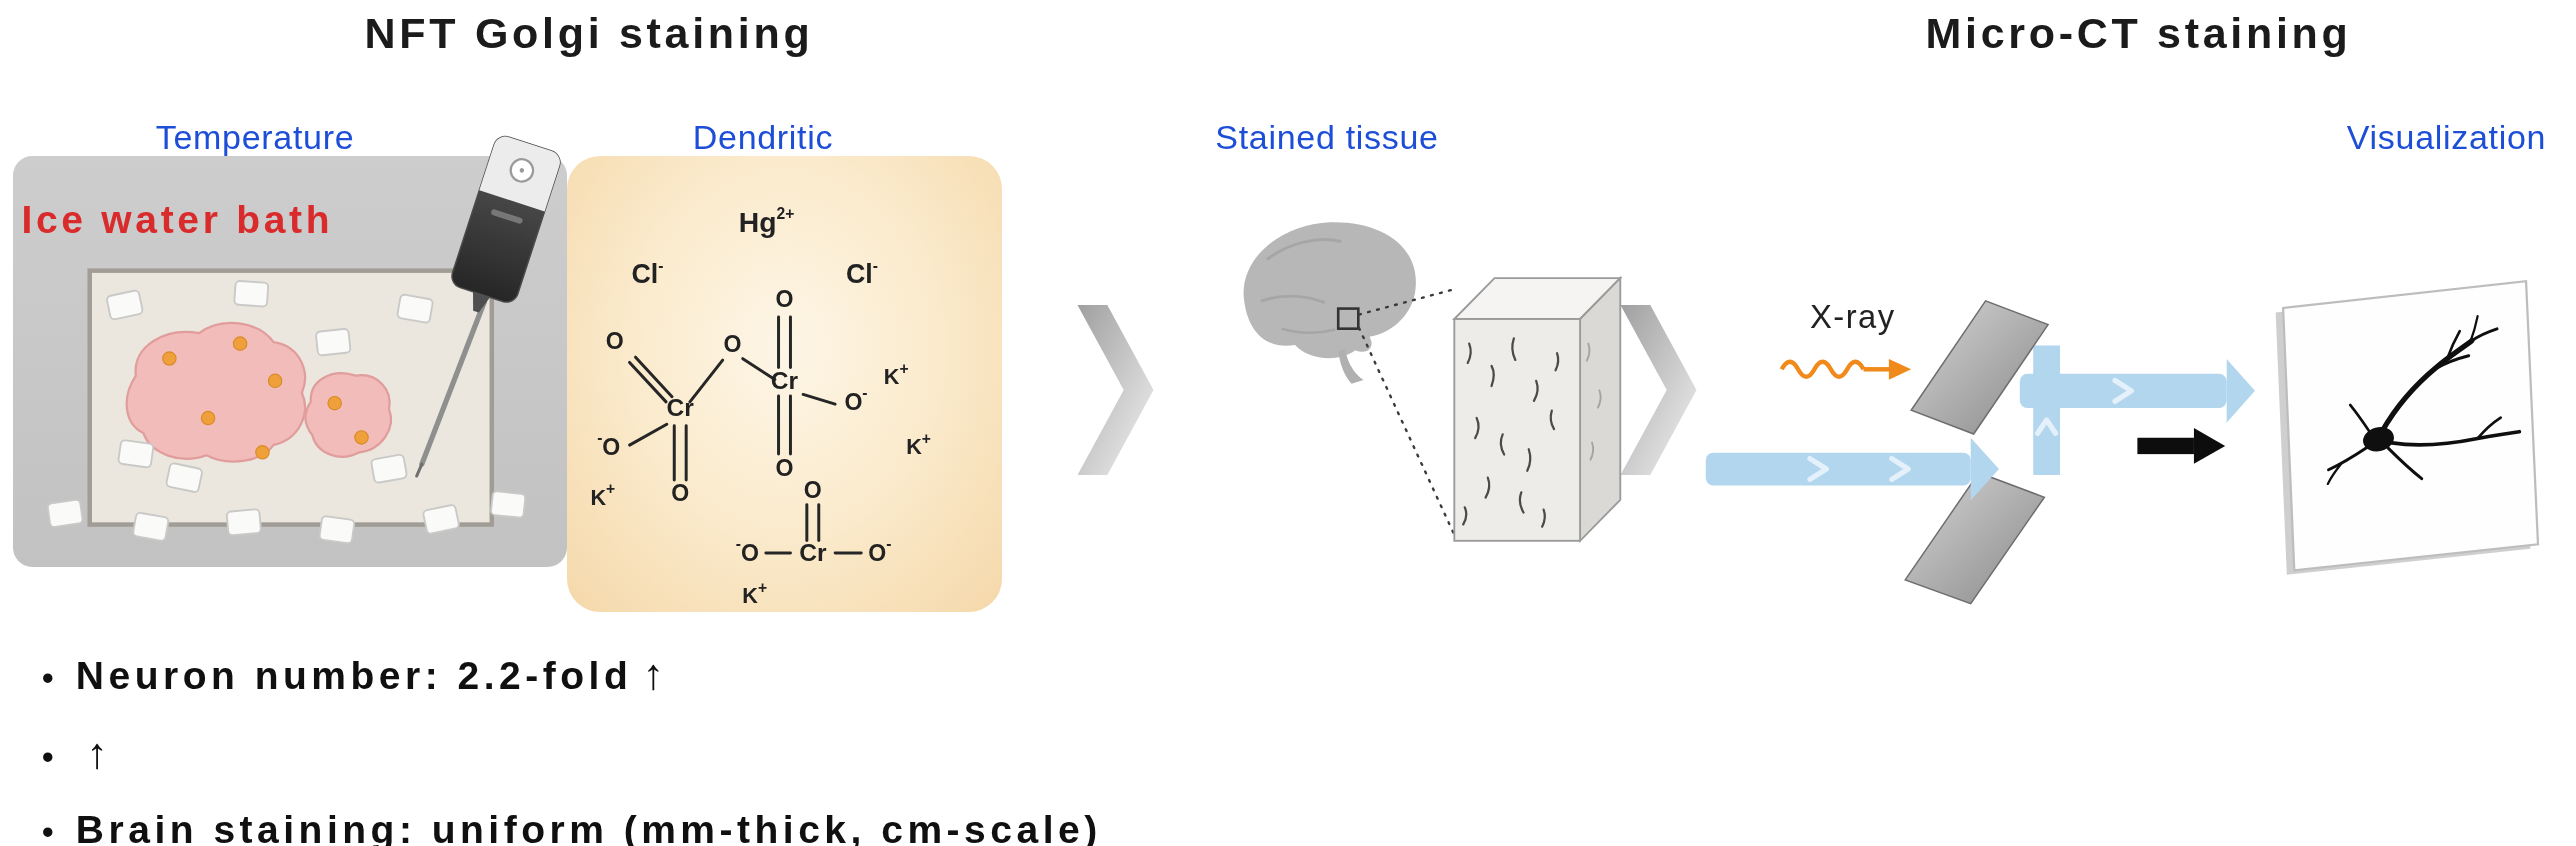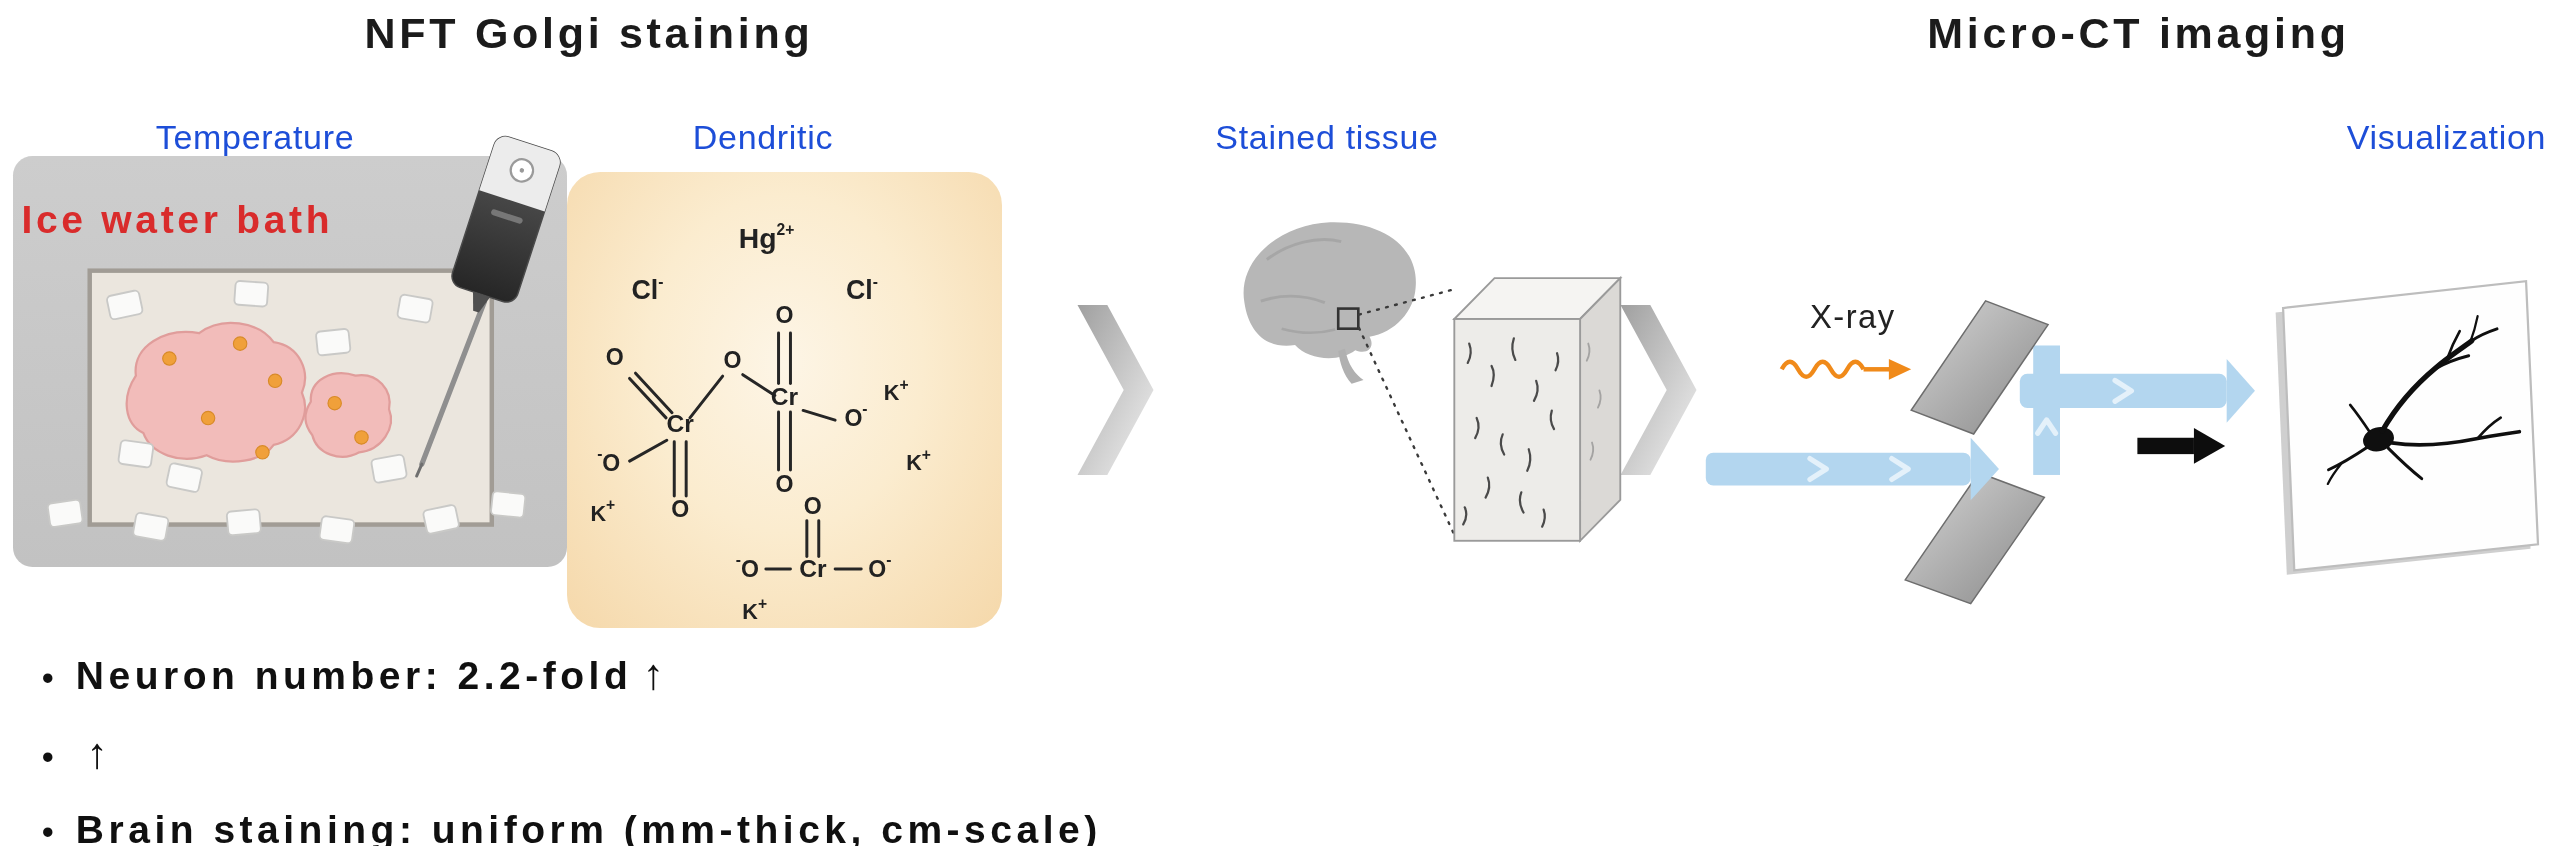--- a/index.html
+++ b/index.html
@@ -3,21 +3,21 @@
 <meta charset="utf-8">
 <style>
   html,body{margin:0;padding:0;background:#fff;}
   #canvas{position:relative;width:2576px;height:847px;background:#fff;overflow:hidden;
           font-family:"Liberation Sans",sans-serif;border-radius:22px;}
   .title{position:absolute;top:9px;font-weight:bold;font-size:43px;letter-spacing:3.7px;color:#1b1b1b;text-align:center;}
   .seclabel{position:absolute;top:118px;font-size:34px;letter-spacing:0.7px;color:#1d4ed8;text-align:center;}
   #temp-panel{position:absolute;left:13.4px;top:156px;width:554px;height:411px;border-radius:19.4px;
               background:linear-gradient(180deg,#cdcdcd,#c2c2c2);}
   #comp-panel{position:absolute;left:567px;top:156px;width:435px;height:456px;border-radius:33px;
-              background:radial-gradient(ellipse at 50% 42%, #fdf5e6 0%, #fbeccf 45%, #f5d8aa 100%);margin-top:16px;}
+              background:radial-gradient(ellipse at 50% 42%, #fdf5e6 0%, #fbeccf 45%, #f5d8aa 100%);}
   .icewater{position:absolute;left:8px;top:42px;width:100%;text-align:left;font-weight:bold;
             font-size:39px;letter-spacing:3.7px;color:#d92b2b;}
   .bullets{position:absolute;left:42px;top:650px;}
   .bullet-row{display:flex;align-items:baseline;font-weight:bold;font-size:39px;letter-spacing:4.5px;
               color:#101010;margin-bottom:30px;white-space:nowrap;}
   .bullet-marker{font-size:33px;margin-right:22.3px;letter-spacing:0;}
   .bullet-arrow{font-size:43px;margin-left:10.4px;letter-spacing:0;}
   svg{position:absolute;overflow:visible;display:block;}
   svg text{font-family:"Liberation Sans",sans-serif;}
   .chem text{font-weight:bold;fill:#222;}
@@ -29,21 +29,21 @@
   .cl{font-size:36px;}
   .hg{font-size:38px;}
   .xray-label{font-size:44px;letter-spacing:2px;fill:#222;}
 </style>
 </head>
 <body>
 
 <div id="canvas">
 
   <div class="title" style="left:209px;width:760px;">NFT Golgi staining</div>
-  <div class="title" style="left:1766px;width:745px;">Micro-CT imaging</div>
+  <div class="title" style="left:1766px;width:745px;">Micro-CT staining</div>
 
   <div class="seclabel" style="left:69px;width:372px;">Temperature</div>
   <div class="seclabel" style="left:577px;width:372px;">Dendritic</div>
   <div class="seclabel" style="left:2317px;width:259px;">Visualization</div>
   <div class="seclabel" style="left:1141px;width:372px;">Stained tissue</div>
 
   <div id="temp-panel">
     <svg width="554" height="411" viewBox="0 0 744 552" style="left:0;top:0;">
       <rect x="103" y="154" width="540" height="341" fill="#ebe6de" stroke="#a19c95" stroke-width="6"></rect>
       <path d="M165,295 C160,255 205,230 250,238 C280,215 330,222 350,250 C385,255 400,290 388,318 C400,345 385,380 350,388 C335,410 290,418 260,402 C225,415 185,400 175,372 C150,360 145,325 165,295 Z" fill="#f2bcba" stroke="#e09d9b" stroke-width="3"></path>

